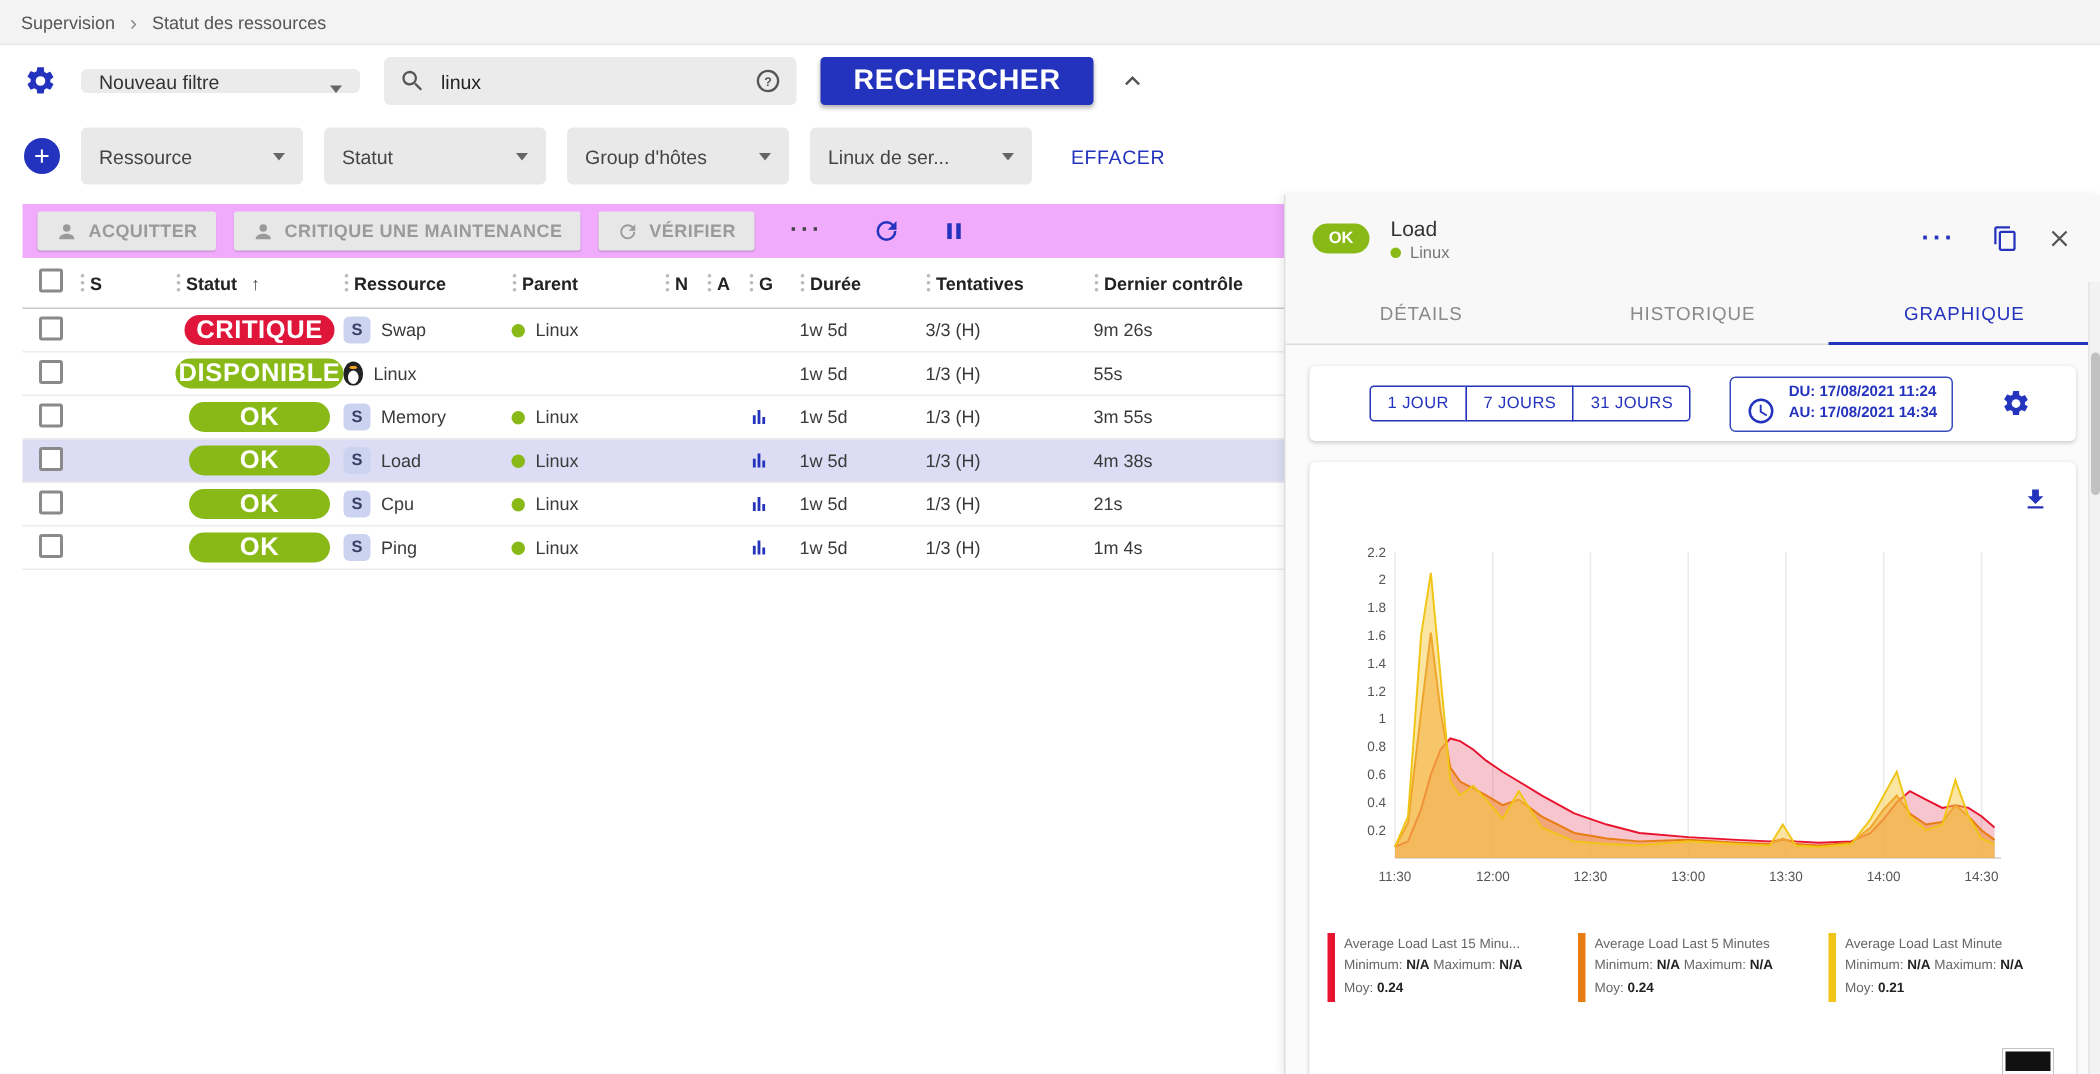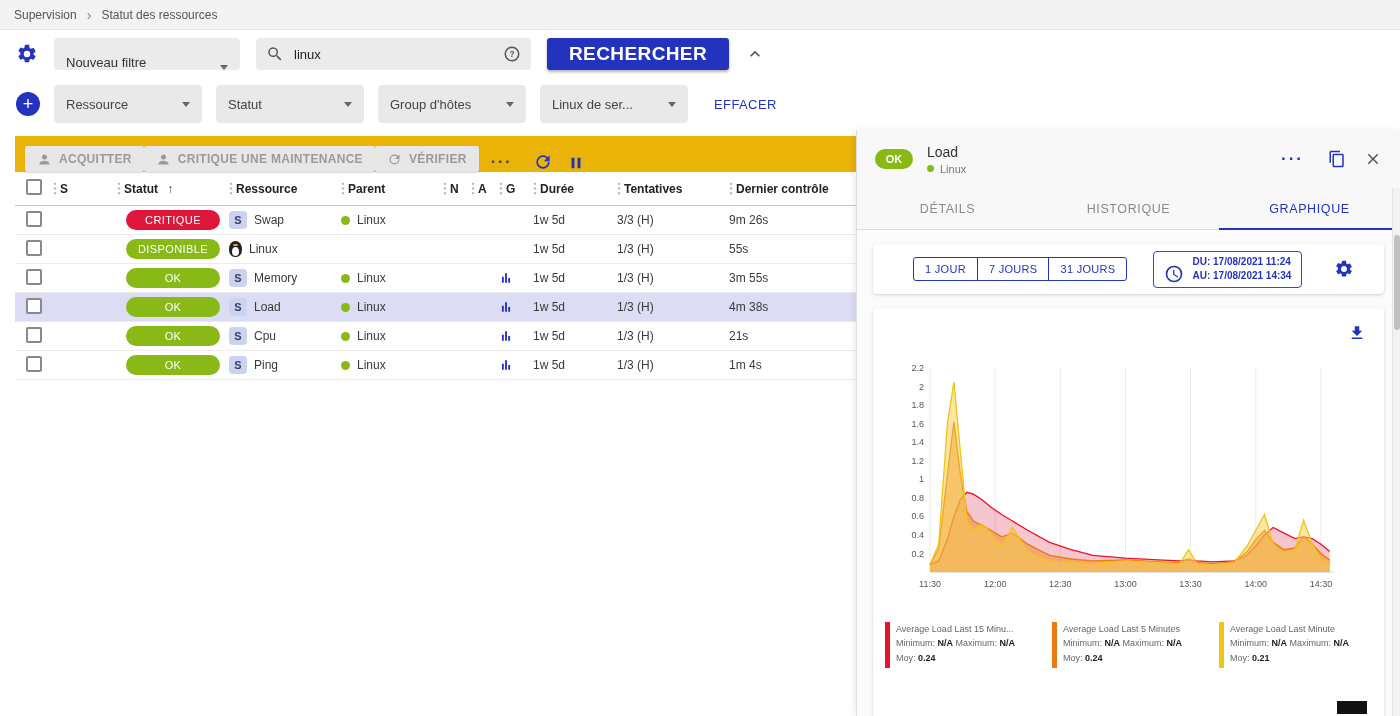--- a/index.html
+++ b/index.html
@@ -19,21 +19,21 @@
 
   
   .breadcrumb{position:absolute;top:0;left:0;width:100%;height:30px;background:#f3f3f3;
               border-bottom:1px solid #e6e6e6;display:flex;align-items:center;gap:10px;
               padding-left:14px;font-size:12px;color:#555}
   .crumb-sep{color:#888;font-size:14px;line-height:1}
 
   
   .filter-row{position:absolute;top:30px;left:0;width:100%;height:48px;background:#fff;
               display:flex;align-items:center;gap:16px;padding-left:16px}
-  .select-chip{height:32px;background:#ebebeb;border-radius:4px;display:flex;align-items:flex-end;
+  .select-chip{height:16px;background:#ebebeb;border-radius:4px;display:flex;align-items:flex-end;
                padding:0 12px;font-size:13px;color:#333;gap:8px}
   .filter-select{width:186px;justify-content:space-between}
   .caret{width:0;height:0;border-left:4px solid transparent;border-right:4px solid transparent;
          border-top:5px solid #666}
   .searchbox{width:275px;height:32px;background:#ebebeb;border-radius:4px;display:flex;
              align-items:center;padding:0 10px;gap:8px}
   .searchbox input{border:none;background:transparent;font-size:13px;flex:1;outline:none;
                    font-family:inherit;color:#222;min-width:0}
   .search-btn{height:32px;background:var(--accent);color:#fff;font-weight:bold;font-size:19px;
               padding:0 22px;border:none;border-radius:3px;box-shadow:0 2px 3px rgba(0,0,0,.3);
@@ -46,41 +46,41 @@
             display:flex;align-items:center;justify-content:center;font-size:18px;line-height:1;
             border:none;font-family:inherit;cursor:pointer}
   .crit-chip{width:148px;height:38px;background:#e9e9e9;border-radius:4px;display:flex;
              align-items:center;justify-content:space-between;padding:0 12px;font-size:13px;color:#444}
   .crit-chip .lbl{white-space:nowrap;overflow:hidden;text-overflow:ellipsis}
   .effacer{color:var(--accent);font-size:13px;font-weight:500;letter-spacing:.4px;background:none;
            border:none;font-family:inherit;cursor:pointer;margin-left:6px}
 
   
   .left-main{position:absolute;top:130px;left:0;width:856px;height:586px;background:#fff}
-  .toolbar{position:absolute;top:6px;left:15px;width:841px;height:36px;background:#eab308;
-           display:flex;align-items:flex-end;padding:0 10px}
+  .toolbar{position:absolute;top:6px;left:15px;width:841px;height:36px;background:#f0abfc;
+           display:flex;align-items:center;gap:12px;padding:0 10px}
   .tb-btn{height:26px;display:flex;align-items:center;gap:7px;background:#e7e7e7;border:none;
           border-radius:2px;color:#9a9a9a;font-size:12px;font-weight:bold;padding:0 12px;
           letter-spacing:.3px;box-shadow:0 1px 1px rgba(0,0,0,.15);font-family:inherit}
   .tb-more{background:none;border:none;color:#444;font-size:16px;font-weight:bold;
            letter-spacing:2px;margin-left:6px;cursor:pointer;font-family:inherit}
   .tb-icon{background:none;border:none;padding:0;margin-left:14px;cursor:pointer}
 
   .table{position:absolute;top:42px;left:15px;width:841px}
   .thead,.trow{display:grid;align-items:center;
     grid-template-columns:38px 64px 112px 112px 102px 28px 28px 34px 84px 112px 1fr}
   .thead{height:34px;border-bottom:1px solid #c9c9c9;font-weight:bold;color:#222;font-size:12px}
   .th{display:flex;align-items:center;gap:3px}
   .sort-arrow{font-size:12px;color:#444}
   .trow{height:29px;border-bottom:1px solid #ececec;font-size:12px;color:#3a3a3a;cursor:pointer}
   .trow.selected{background:var(--selrow)}
   .checkbox{width:16px;height:16px;border:2px solid #8a8a8a;border-radius:2px;background:#fff;
             margin-left:11px;display:inline-block}
   .cell-status{display:flex;justify-content:center}
-  .pill{min-width:94px;height:20px;border-radius:10px;color:#fff;font-size:11px;font-weight:normal;
+  .pill{min-width:94px;height:20px;border-radius:10px;color:#fff;font-size:17px;font-weight:bold;
         display:flex;align-items:center;justify-content:center;letter-spacing:.4px;padding:0 8px}
   .res-cell,.parent-cell{display:flex;align-items:center;gap:7px}
   .s-badge{width:18px;height:18px;border-radius:4px;background:#ccd3f1;color:#3a4066;font-size:11px;
            font-weight:bold;display:flex;align-items:center;justify-content:center}
   .gdot{width:9px;height:9px;border-radius:50%;background:var(--success);flex:none}
   .penguin{width:13px;height:16px;background:#222;border-radius:50% 50% 45% 45%;position:relative;flex:none}
   .penguin:before{content:"";position:absolute;left:3px;top:6px;width:7px;height:9px;background:#fff;border-radius:50%}
   .penguin:after{content:"";position:absolute;left:4px;top:3px;width:5px;height:2px;background:#f5a623;border-radius:40%}
 
   

